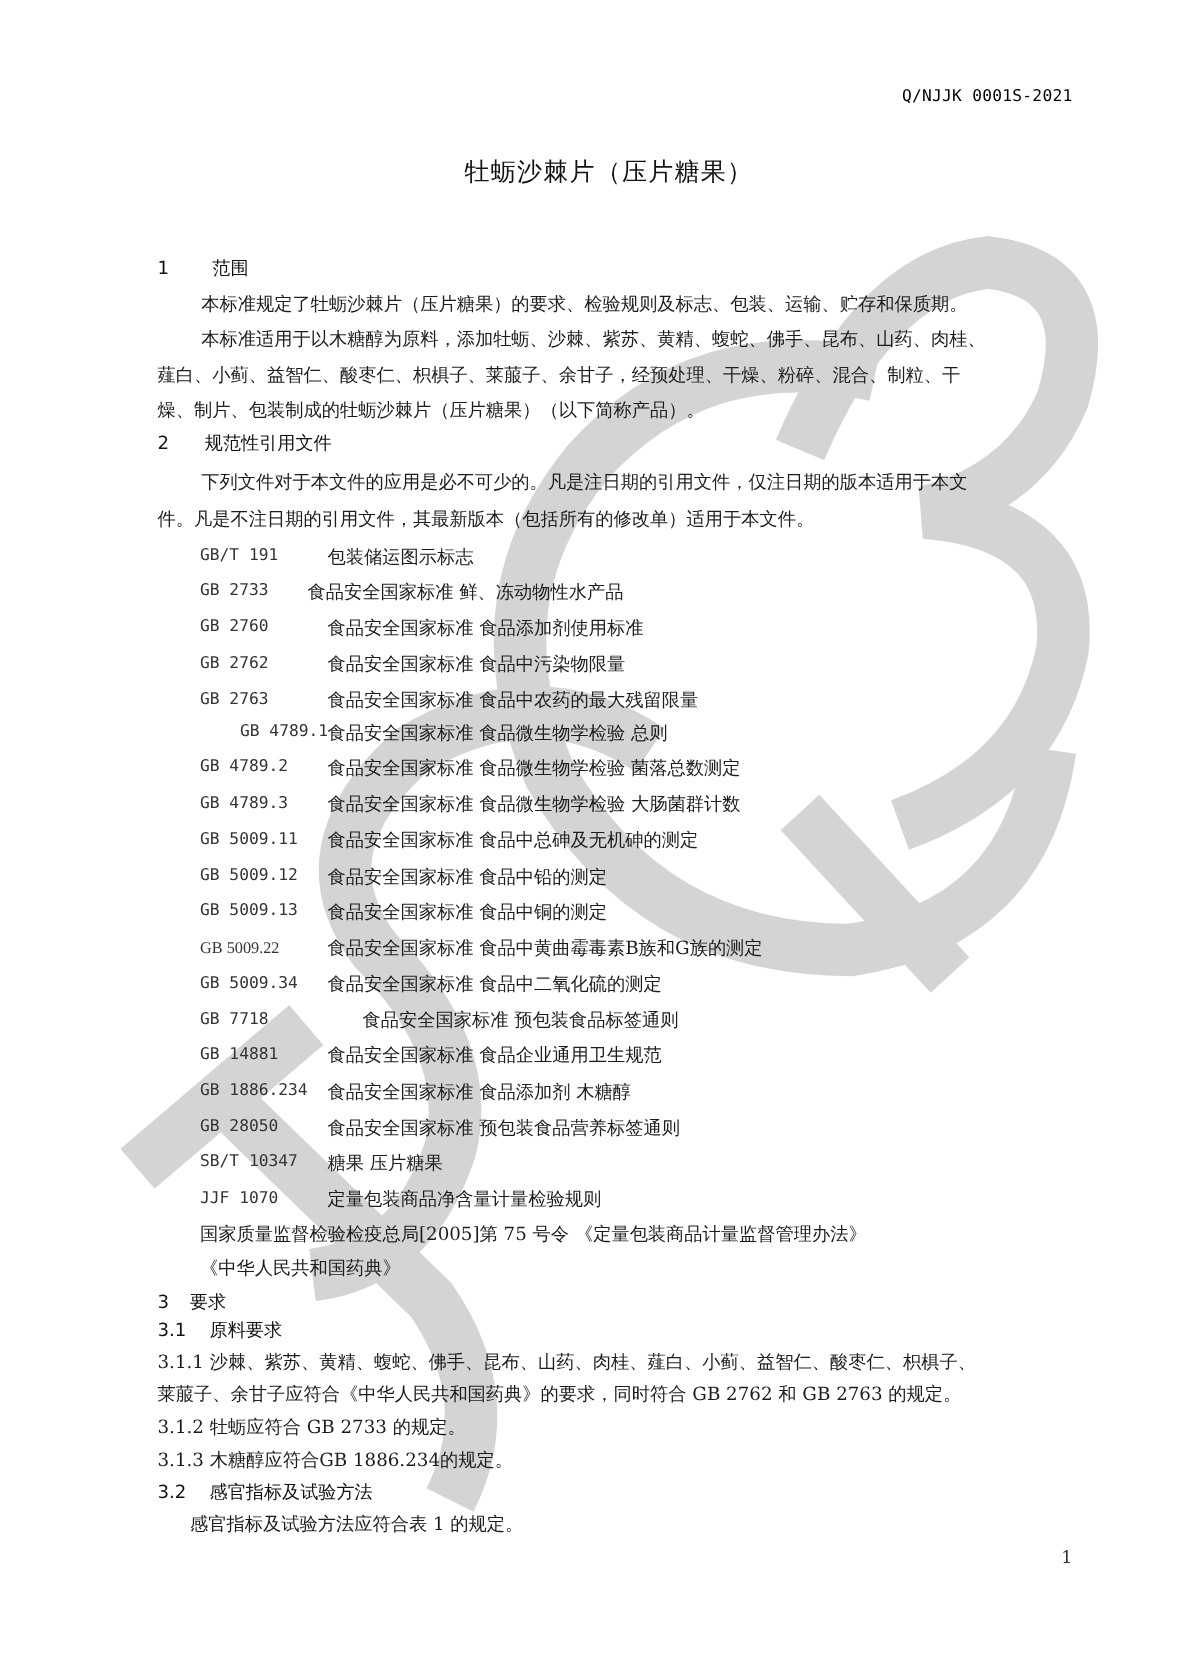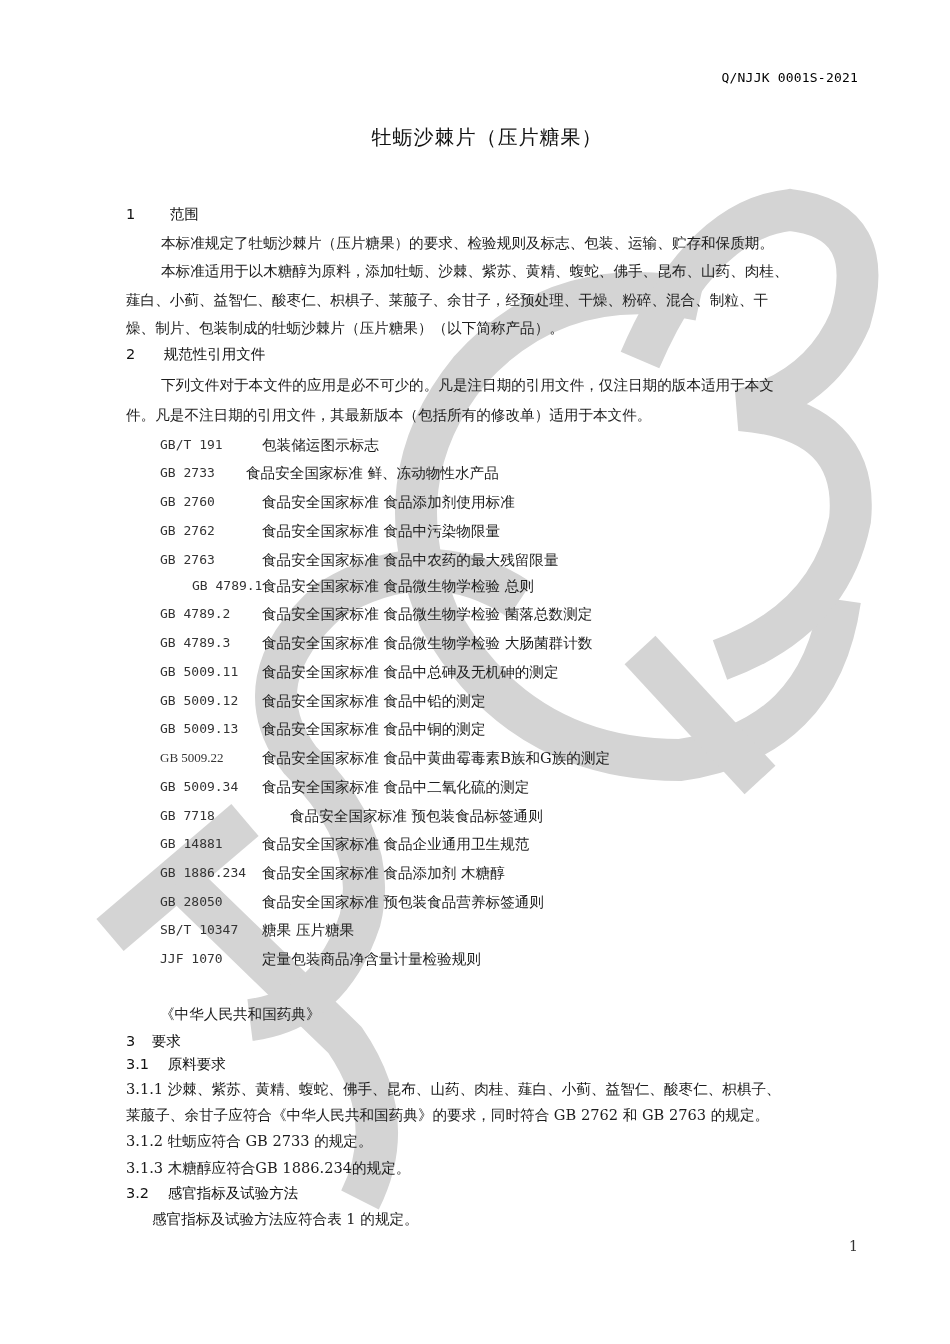--- a/index.html
+++ b/index.html
@@ -130,20 +130,21 @@
     <div>
       <span class="ref-code" style="left:160px; top:922px;">SB/T 10347</span>
       <span class="ref-title" style="left:262px; top:921px;">糖果 压片糖果</span>
     </div>
     <div>
       <span class="ref-code" style="left:160px; top:951px;">JJF 1070</span>
       <span class="ref-title" style="left:262px; top:950px;">定量包装商品净含量计量检验规则</span>
     </div>
   </div>
 
+  <div class="line" style="left:160px; top:978px;">国家质量监督检验检疫总局[2005]第 75 号令 《定量包装商品计量监督管理办法》</div>
   <div class="line" style="left:160px; top:1005px;">《中华人民共和国药典》</div>
 
   <div class="line h" style="left:126px; top:1032px;">
     <span class="num">3</span>
     <span style="margin-left:12px;">要求</span>
   </div>
   <div class="line h" style="left:126px; top:1055px;">
     <span class="num">3.1</span>
     <span style="margin-left:14px;">原料要求</span>
   </div>

